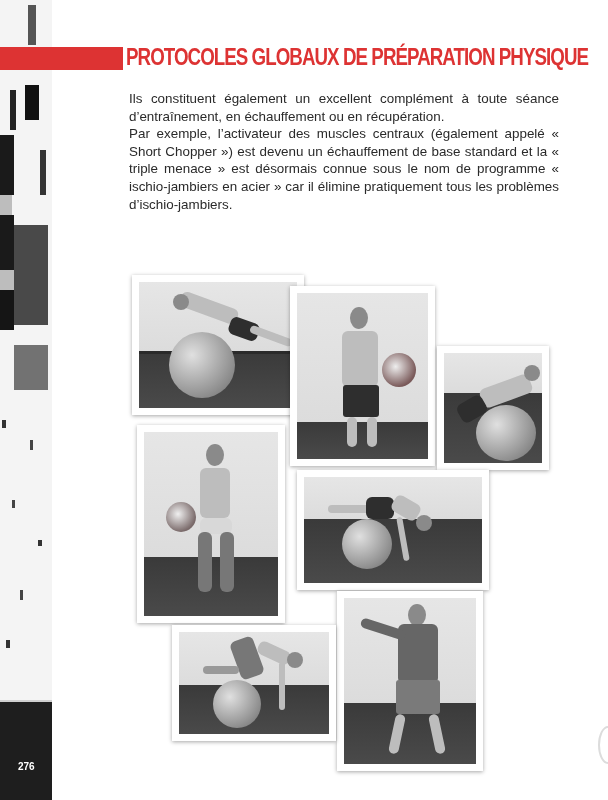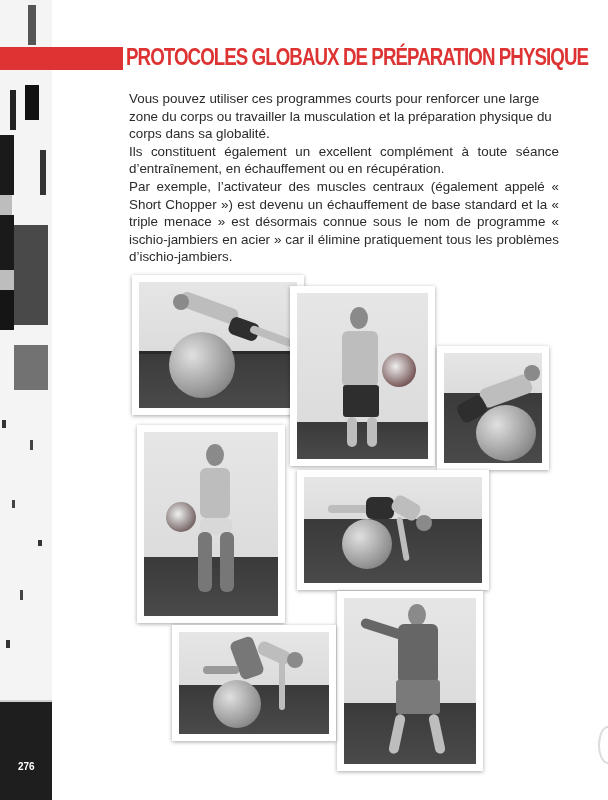--- a/index.html
+++ b/index.html
@@ -47,21 +47,20 @@
     <rect x="6" y="640" width="4" height="8" fill="#333"></rect>
   </svg>
   <div class="dark-bottom"></div>
 </div>
 <div class="page-num">276</div>
 
 <div class="red-bar"></div>
 <div class="title">PROTOCOLES GLOBAUX DE PRÉPARATION PHYSIQUE</div>
 
 <div class="body-text">
-  <p class="ragged">Vous pouvez utiliser ces programmes courts pour renforcer une large zone du corps ou travailler la musculation et la préparation physique du corps dans sa globalité.</p>
   <p>Ils constituent également un excellent complément à toute séance d’entraînement, en échauffement ou en récupération.</p>
   <p>Par exemple, l’activateur des muscles centraux (également appelé « Short Chopper ») est devenu un échauffement de base standard et la « triple menace » est désormais connue sous le nom de programme « ischio-jambiers en acier » car il élimine pratiquement tous les problèmes d’ischio-jambiers.</p>
 </div>
 
 <div class="photo" style="left:132px; top:275px; width:172px; height:140px;">
   <div class="img">
     <div class="wall-line" style="top:55%"></div>
     <div class="ball" style="left:30px; top:50px; width:66px; height:66px;"></div>
     <div class="figure skin" style="left:40px; top:18px; width:60px; height:16px; transform:rotate(20deg);"></div>
     <div class="figure dark" style="left:90px; top:38px; width:30px; height:18px; transform:rotate(20deg);"></div>

